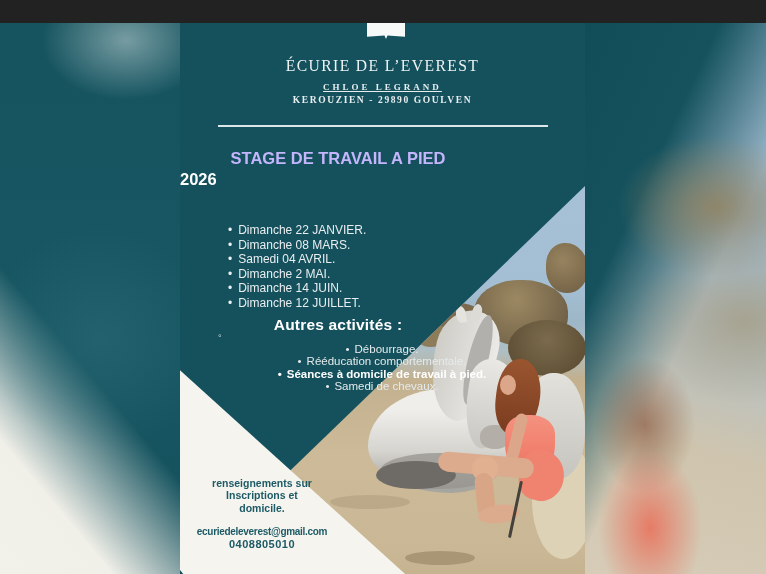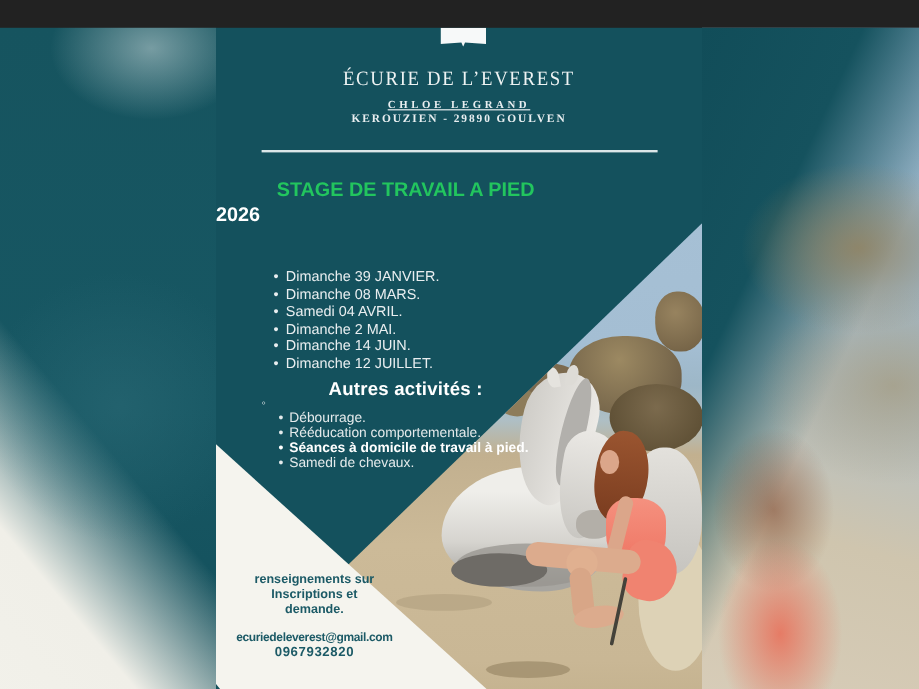--- a/index.html
+++ b/index.html
@@ -74,27 +74,27 @@
     clip-path:polygon(0 0,100% 0,100% 86%,54% 78%,50% 100%,46% 78%,0 86%);}
   .brand-title{left:0;top:33px;width:405px;text-align:center;color:#eef3f3;
     font-family:"Liberation Serif",serif;font-size:17px;letter-spacing:1.5px;transform:scaleX(.92);}
   .brand-name{left:0;top:59px;width:405px;text-align:center;color:#e8eef0;
     font-family:"Liberation Serif",serif;font-size:9px;font-weight:bold;letter-spacing:3px;text-decoration:underline;}
   .brand-addr{left:0;top:72px;width:405px;text-align:center;color:#e8eef0;
     font-family:"Liberation Serif",serif;font-size:9.5px;font-weight:bold;letter-spacing:1.6px;}
   .rule{left:38px;top:102px;width:330px;height:1.5px;background:#dce6e8;}
 
   
-  .event-title1{left:0;top:126px;width:316px;text-align:center;color:#22c55e;font-size:16.5px;font-weight:bold;}
+  .event-title1{left:0;top:126px;width:316px;text-align:center;color:#c4b5fd;font-size:16.5px;font-weight:bold;}
   .event-title2{left:0;top:147px;width:316px;text-align:left;color:#fff;font-size:16.5px;font-weight:bold;}
   .dates{left:48px;top:200px;width:260px;color:#e9eef0;font-size:12px;line-height:14.6px;position:absolute;}
   .dates div{position:static;}
   .dates div::before{content:"•";margin-right:6px;}
   .autres{left:0;top:293px;width:316px;text-align:center;color:#fff;font-size:15.5px;font-weight:bold;letter-spacing:.2px;}
-  .acts{left:52px;top:320px;width:300px;color:#e4eaeb;font-size:11.5px;line-height:12.4px;position:absolute;}
+  .acts{left:52px;top:320px;width:300px;color:#e4eaeb;font-size:11.5px;line-height:12.4px;position:absolute;text-align:center;}
   .acts div{position:static;white-space:nowrap;}
   .acts div::before{content:"•";margin-right:5px;}
   .acts .em{font-weight:bold;color:#fff;}
   .deg-mark{left:38px;top:310px;color:#cfdadd;font-size:9px;}
 
   
   .contact{left:2px;top:454px;width:160px;text-align:center;color:#1c5a66;font-weight:bold;}
   .contact div{position:static;}
   .note{font-size:10.5px;line-height:12.3px;}
   .email{font-size:10px;letter-spacing:-.3px;white-space:nowrap;margin-top:12px;line-height:12px;}
@@ -151,39 +151,39 @@
     <div class="logo-book"></div>
     <div class="brand-title">ÉCURIE DE L’EVEREST</div>
     <div class="brand-name">CHLOE LEGRAND</div>
     <div class="brand-addr">KEROUZIEN - 29890 GOULVEN</div>
     <div class="rule"></div>
 
     <div class="event-title1">STAGE DE TRAVAIL A PIED</div>
     <div class="event-title2">2026</div>
 
     <div class="dates">
-      <div>Dimanche 39 JANVIER.</div>
+      <div>Dimanche 22 JANVIER.</div>
       <div>Dimanche 08 MARS.</div>
       <div>Samedi 04 AVRIL.</div>
       <div>Dimanche 2 MAI.</div>
       <div>Dimanche 14 JUIN.</div>
       <div>Dimanche 12 JUILLET.</div>
     </div>
 
     <div class="autres">Autres activités :</div>
     <div class="deg-mark">°</div>
     <div class="acts">
       <div>Débourrage.</div>
       <div>Rééducation comportementale.</div>
       <div class="em">Séances à domicile de travail à pied.</div>
       <div>Samedi de chevaux.</div>
     </div>
 
     <div class="contact">
       <div class="note">renseignements sur</div>
       <div class="note">Inscriptions et</div>
-      <div class="note">demande.</div>
+      <div class="note">domicile.</div>
       <div class="email">ecuriedeleverest@gmail.com</div>
-      <div class="phone">0967932820</div>
+      <div class="phone">0408805010</div>
     </div>
 
   </div>
 </div>
 
 </body></html>

